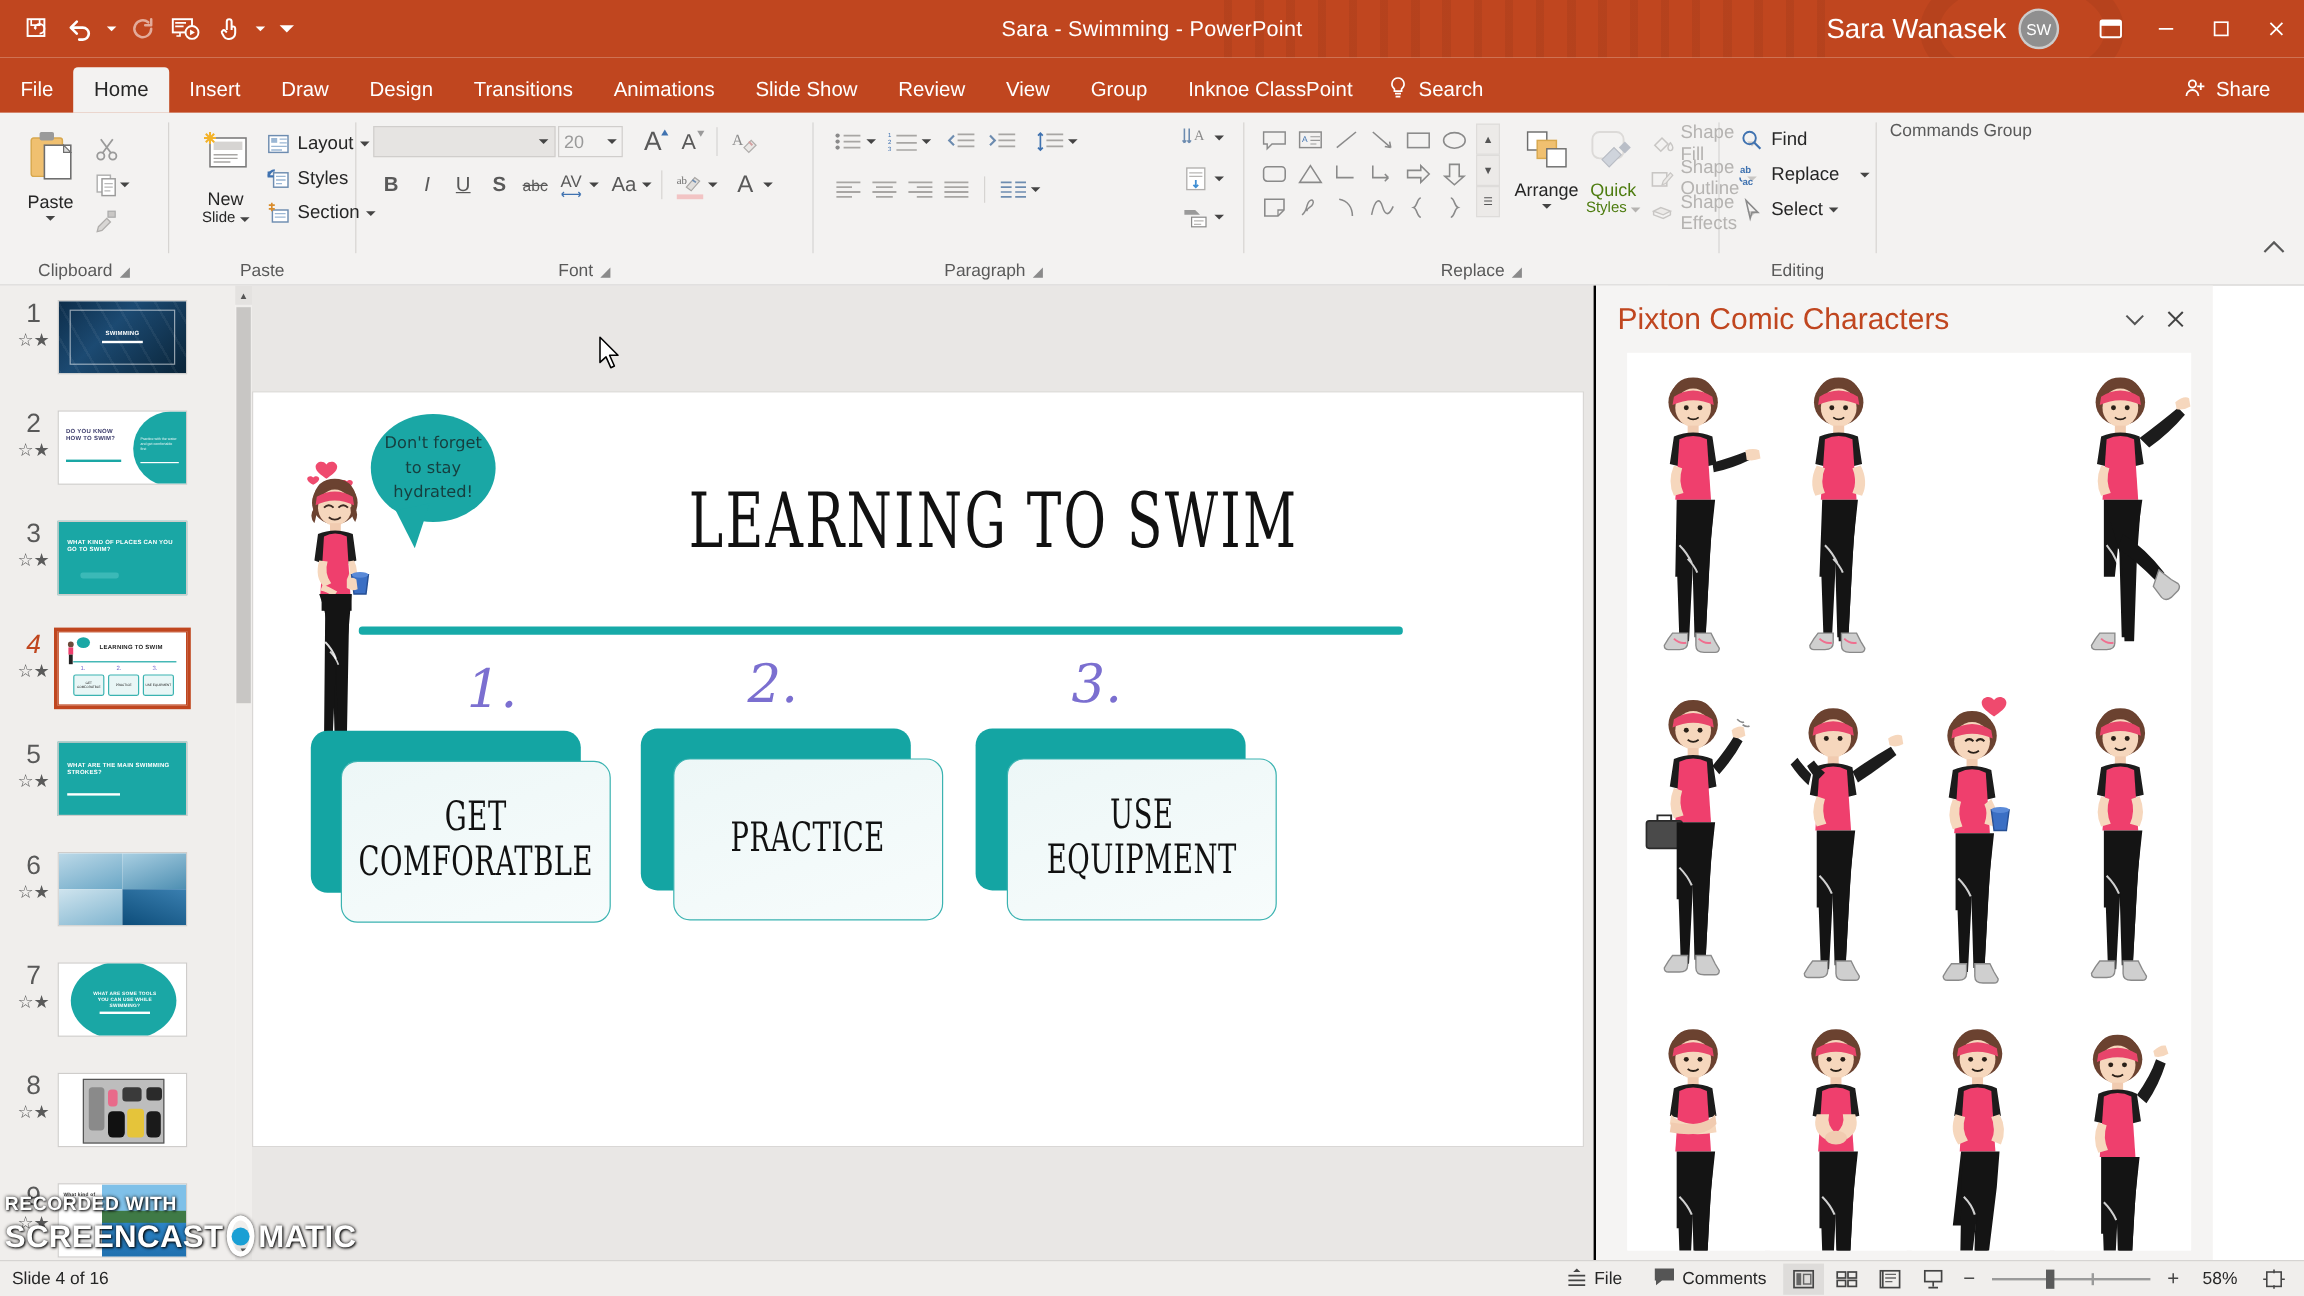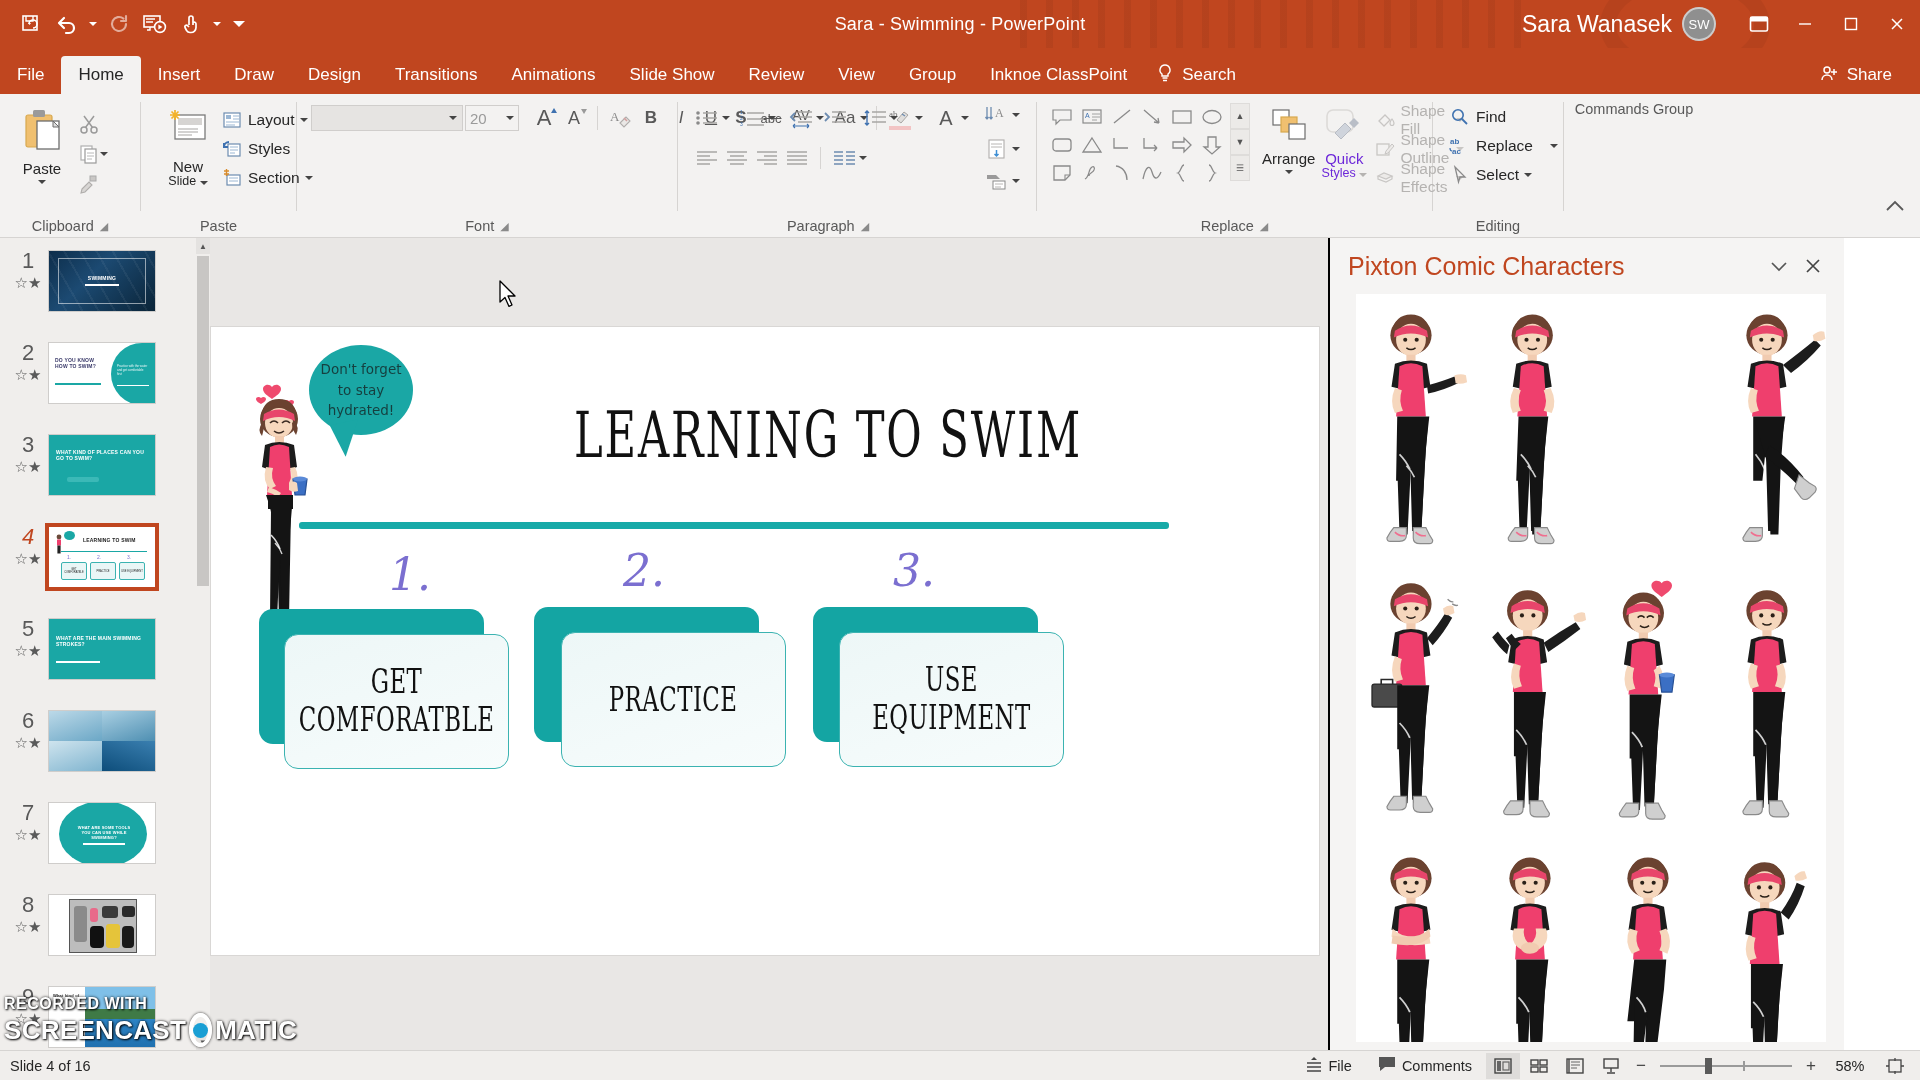--- a/index.html
+++ b/index.html
@@ -454,21 +454,21 @@
         </div>
       </div>
     </div>
     <div class="grp-label">
       <span>Paste</span>
     </div>
   </div>
   <div class="grp-sep"></div>
 
   <div class="grp" style="width:380px">
-    <div class="grp-body" style="flex-direction:row;padding-left:10px">
+    <div class="grp-body" style="flex-direction:column;padding-left:10px">
       <div style="display:flex;align-items:center;margin-bottom:6px">
         <div class="fontname">
           <span style="flex:1"></span>
           <span class="caret-dn dark"></span>
         </div>
         <div class="fontsize">
           <span>20</span>
           <span class="caret-dn dark"></span>
         </div>
         <div class="fbtn" style="margin-left:10px;font-size:22px;color:#595959;position:relative">
@@ -724,21 +724,21 @@
       <div class="bigbtn" style="width:78px;margin-left:12px">
         <svg width="44" height="40" viewBox="0 0 44 40">
           <rect x="6" y="3" width="16" height="15" fill="#fff" stroke="#6d6d6d" stroke-width="1.2"></rect>
           <rect x="14" y="10" width="16" height="15" fill="#f0c070" stroke="#d8a84e" stroke-width="1.2"></rect>
           <rect x="22" y="17" width="16" height="15" fill="#fff" stroke="#6d6d6d" stroke-width="1.2"></rect>
         </svg>
         <div class="lbl">Arrange</div>
         <div class="caret-dn dark" style="margin-top:3px"></div>
       </div>
 
-      <div class="bigbtn" style="width:76px;margin-left:6px;color:#6d28d9">
+      <div class="bigbtn" style="width:76px;margin-left:6px;color:#4d7c0f">
         <svg width="46" height="40" viewBox="0 0 46 40">
           <rect x="6" y="3" width="26" height="22" rx="6" fill="none" stroke="#dcdad8" stroke-width="1.6"></rect>
           <path d="M14 26l10-10 6 6-10 10z" fill="#cfd4dc" stroke="#b8bcc4" stroke-width="1"></path>
           <path d="M28 16l5-5 5 5-5 5z" fill="#b9bec7"></path>
         </svg>
         <div class="lbl">
           <span>Quick</span>
           <small><span>Styles</span> <span class="caret-dn" style="display:inline-block;border-top-color:#b5b3b1"></span></small>
         </div>
       </div>

